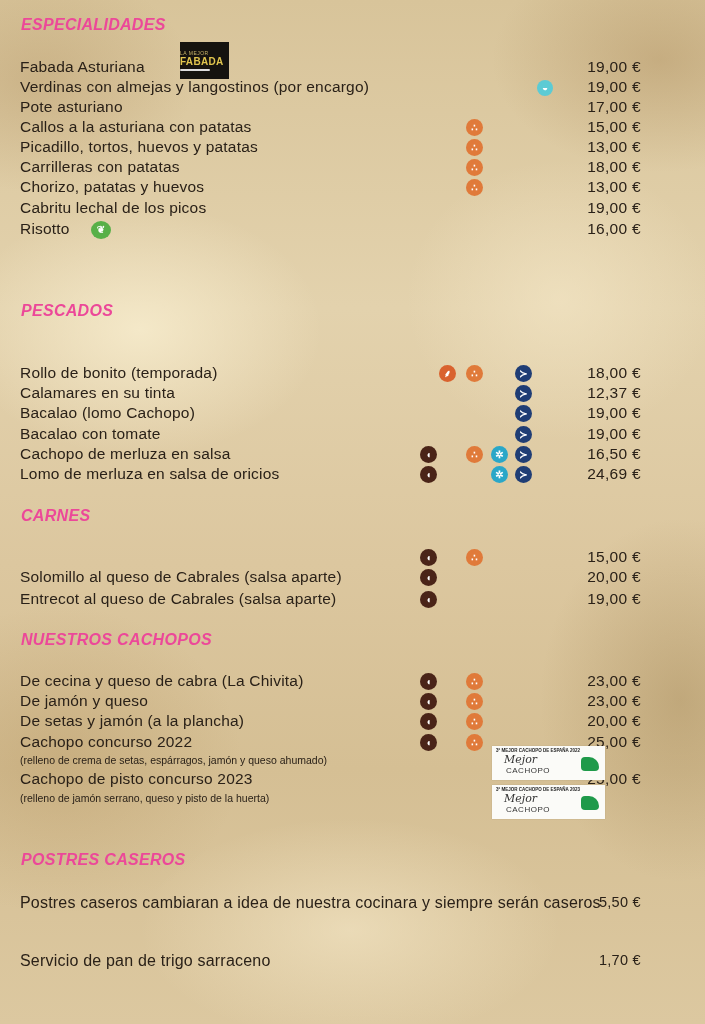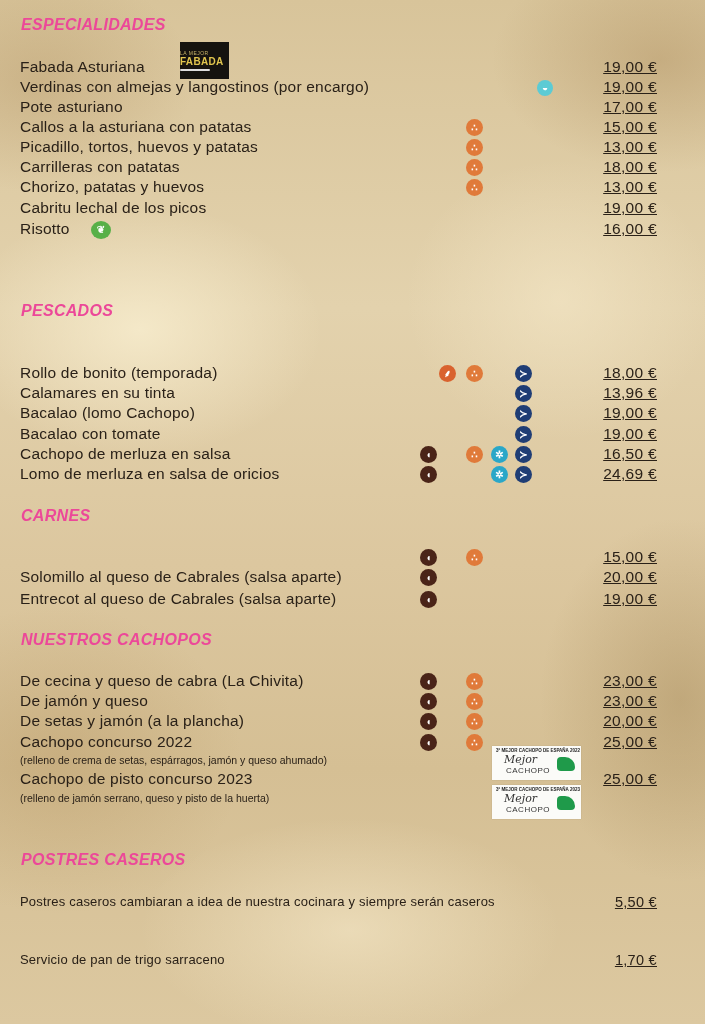--- a/index.html
+++ b/index.html
@@ -16,22 +16,22 @@
       radial-gradient(ellipse 220px 160px at 40px 80px, rgba(165,130,80,0.3), rgba(165,130,80,0) 70%),
       linear-gradient(180deg, #d8c49a 0%, #e3d2ad 30%, #dcc79f 55%, #d5bf94 75%, #dcc8a0 100%);
   }
   .page { position:absolute; left:0; top:0; width:705px; height:1024px; }
   .section-title {
     position:absolute; left:21px; font-weight:bold; font-style:italic;
     font-size:16px; letter-spacing:0.3px; color:#ec4899;
   }
   .row { position:absolute; left:20px; right:48px; height:20px; }
   .name { position:absolute; left:0; top:0; font-size:15.5px; white-space:nowrap; letter-spacing:0.2px; }
-  .price { position:absolute; right:0; top:0; font-size:15.5px; white-space:nowrap; letter-spacing:0.3px;text-decoration:underline; }
-  .small .name, .small .price { font-size:13px; }
+  .price { position:absolute; right:16px; top:0; font-size:15.5px; white-space:nowrap; letter-spacing:0.3px; }
+  .small .name, .small .price { font-size:16px; }
   .small .price { font-size:14.5px; }
   .sub { position:absolute; left:20px; font-size:10.5px; white-space:nowrap; color:#2a2118; }
   .icon {
     position:absolute; width:17px; height:17px; border-radius:50%;
     display:flex; align-items:center; justify-content:center;
     font-size:10px; line-height:1; color:#fff; font-weight:bold;
   }
   .ic-egg { background:#e07a3a; }
   .ic-gluten { background:#d9622e; }
   .ic-fish { background:#1f3d75; }
@@ -42,20 +42,21 @@
   .badge-fabada {
     position:absolute; left:180px; top:42px; width:49px; height:37px;
     background:#15130f; display:flex; flex-direction:column; justify-content:center;
   }
   .badge-fabada .t1 { font-size:5px; color:#c9b66a; letter-spacing:0.5px; }
   .badge-fabada .t2 { font-size:10px; color:#e0c54e; font-weight:bold; letter-spacing:0.3px; }
   .badge-fabada .line { width:30px; height:2px; background:#ddd; margin-top:2px; border-radius:2px; }
   .award {
     position:absolute; left:492px; width:89px; height:34px; background:#fbfbf8;
     box-shadow:0 0 1px rgba(0,0,0,0.2);
+    padding-left:24px;
   }
   .award .top { position:absolute; left:4px; top:2px; font-size:4.5px; font-weight:bold; color:#222; white-space:nowrap; }
   .award .main { position:absolute; left:12px; top:8px; font-family:"DejaVu Serif", serif; font-style:italic; font-size:11px; color:#333; line-height:11px; }
   .award .main2 { position:absolute; left:14px; top:20px; font-size:8px; color:#333; letter-spacing:0.5px; }
   .award .logo { position:absolute; right:6px; top:11px; width:18px; height:14px; border-radius:4px 10px 4px 4px; background:#1f9a4a; }
 </style>
 </head>
 <body>
 
 <div class="page">
@@ -116,21 +117,21 @@
   <div class="row" style="top:364px">
     <span class="name">Rollo de bonito (temporada)</span>
     <span class="icon ic-gluten" style="left:419px; top:1px;">⸙</span>
     <span class="icon ic-egg" style="left:446px; top:1px;">∴</span>
     <span class="icon ic-fish" style="left:495px; top:1px;">≻</span>
     <span class="price">18,00 €</span>
   </div>
   <div class="row" style="top:384px">
     <span class="name">Calamares en su tinta</span>
     <span class="icon ic-fish" style="left:495px; top:1px;">≻</span>
-    <span class="price">13,96 €</span>
+    <span class="price">12,37 €</span>
   </div>
   <div class="row" style="top:404px">
     <span class="name">Bacalao (lomo Cachopo)</span>
     <span class="icon ic-fish" style="left:495px; top:1px;">≻</span>
     <span class="price">19,00 €</span>
   </div>
   <div class="row" style="top:425px">
     <span class="name">Bacalao con tomate</span>
     <span class="icon ic-fish" style="left:495px; top:1px;">≻</span>
     <span class="price">19,00 €</span>

